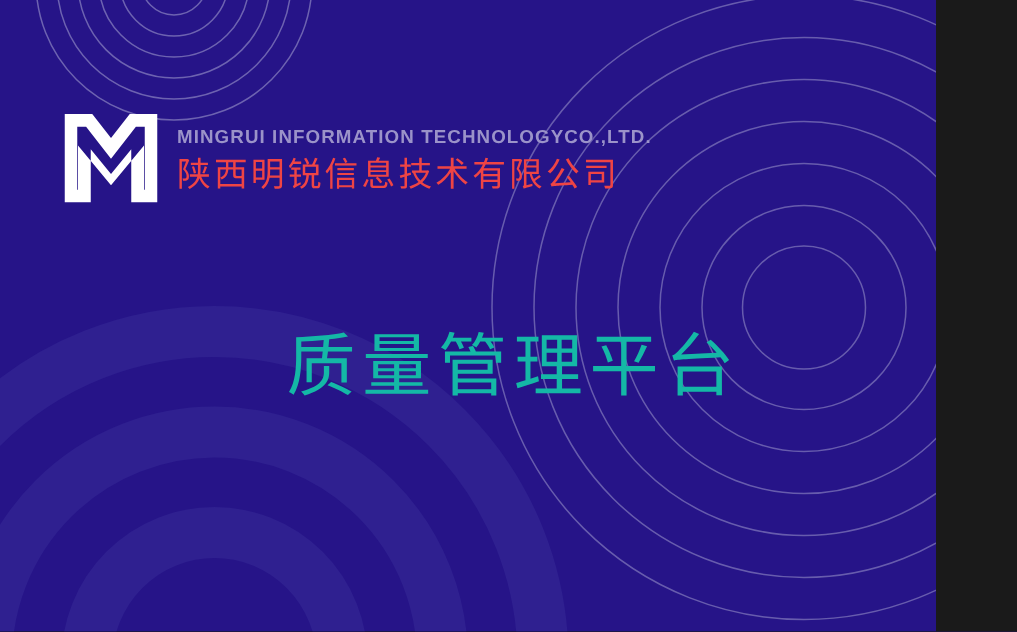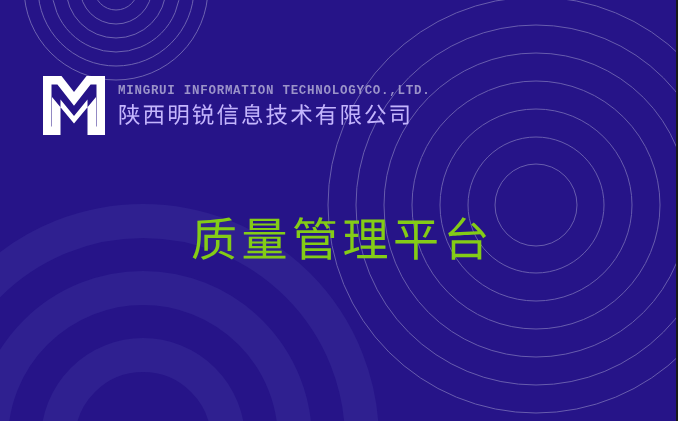--- a/index.html
+++ b/index.html
@@ -3,25 +3,25 @@
 <meta charset="utf-8">
 <title>Mingrui Quality Management Platform Banner</title>
 <style>
   html, body {
     margin: 0;
     padding: 0;
     background: #1a1a1a;
   }
   #banner {
     position: relative;
-    width: 676px;
+    width: 624px;
     height: 421px;
     overflow: hidden;
     background: #261488;
-    font-family: Liberation Mono, monospace;
+    font-family: Liberation Sans, sans-serif;
     -webkit-font-smoothing: antialiased;
   }
 
   
   .deco-layer {
     position: absolute;
     top: 0;
     left: 0;
     width: 678px;
     height: 421px;
@@ -52,34 +52,34 @@
   .brand-en {
     color: #9b93c9;
     font-size: 12.5px;
     font-weight: 700;
     letter-spacing: 0.72px;
     line-height: 1;
     white-space: nowrap;
     margin-bottom: 9px;
   }
   .brand-cn {
-    color: #c4b5fd;
+    color: #ef4444;
     font-size: 22.5px;
     font-weight: 400;
     letter-spacing: 2.1px;
     line-height: 1;
     white-space: nowrap;
   }
 
   
   .headline {
     position: absolute;
     left: 191px;
     top: 188px;
-    color: #84cc16;
+    color: #14b8a6;
     font-size: 46px;
     font-weight: 400;
     letter-spacing: 4.5px;
     line-height: 1.1;
     white-space: nowrap;
   }
 
   
   .cta-button {
     position: absolute;

